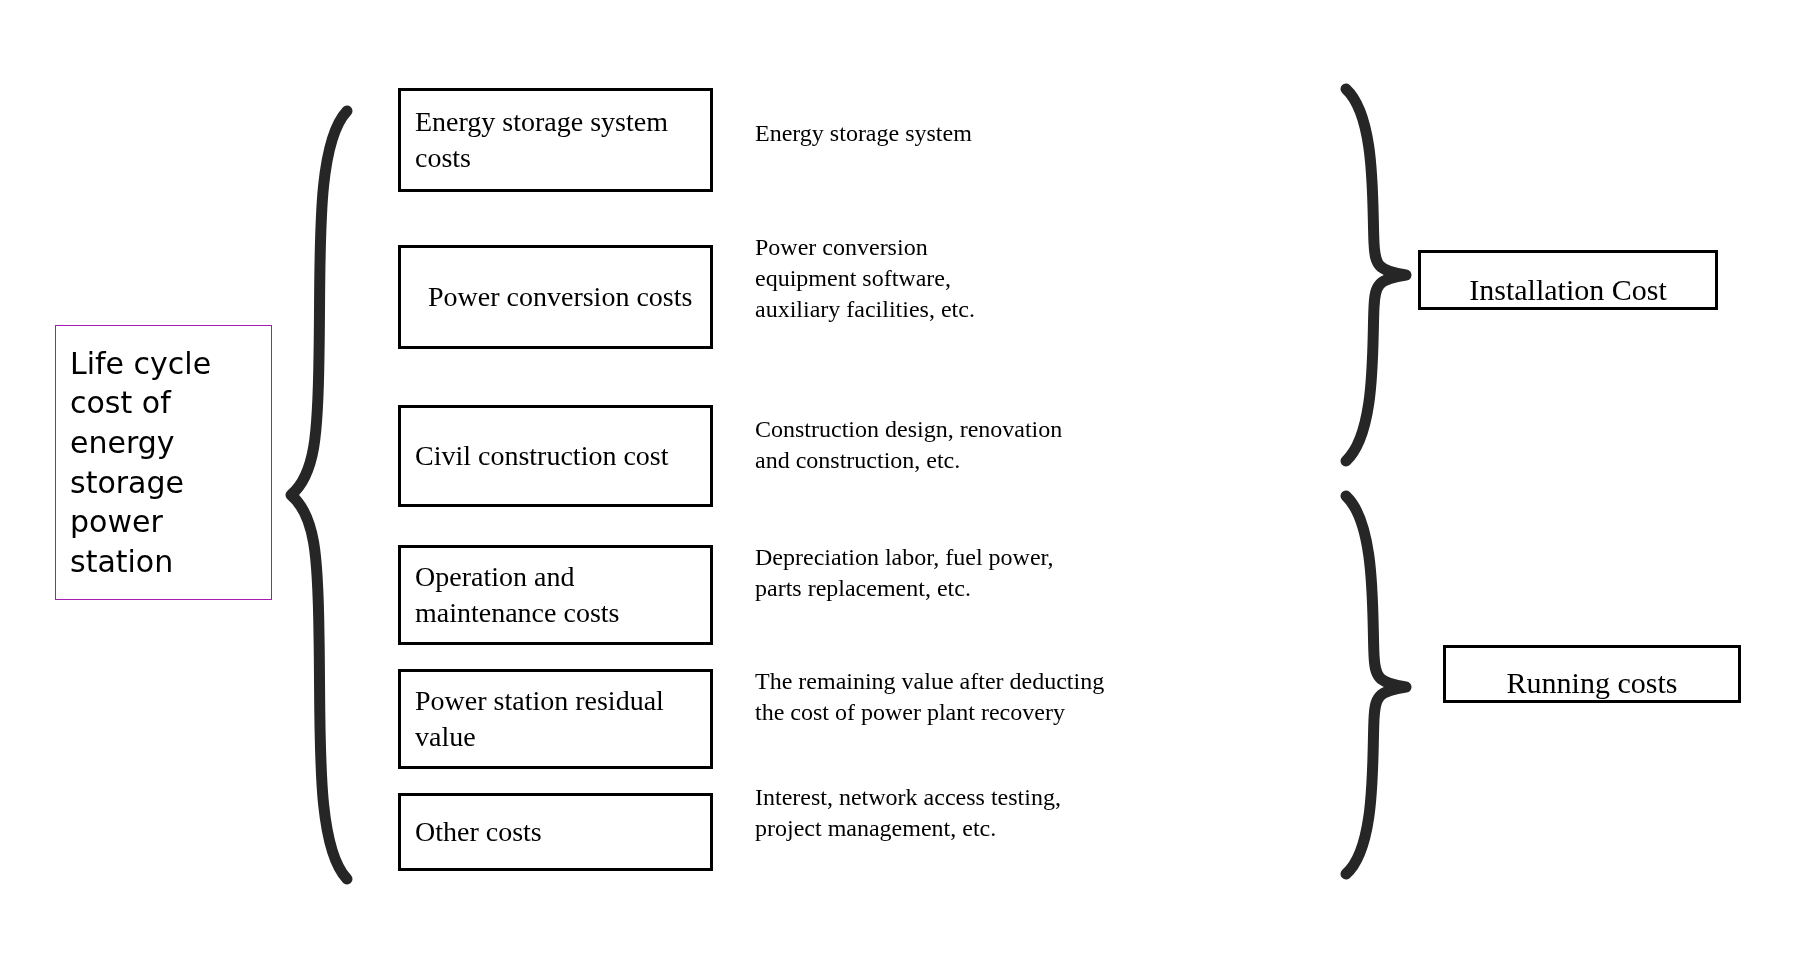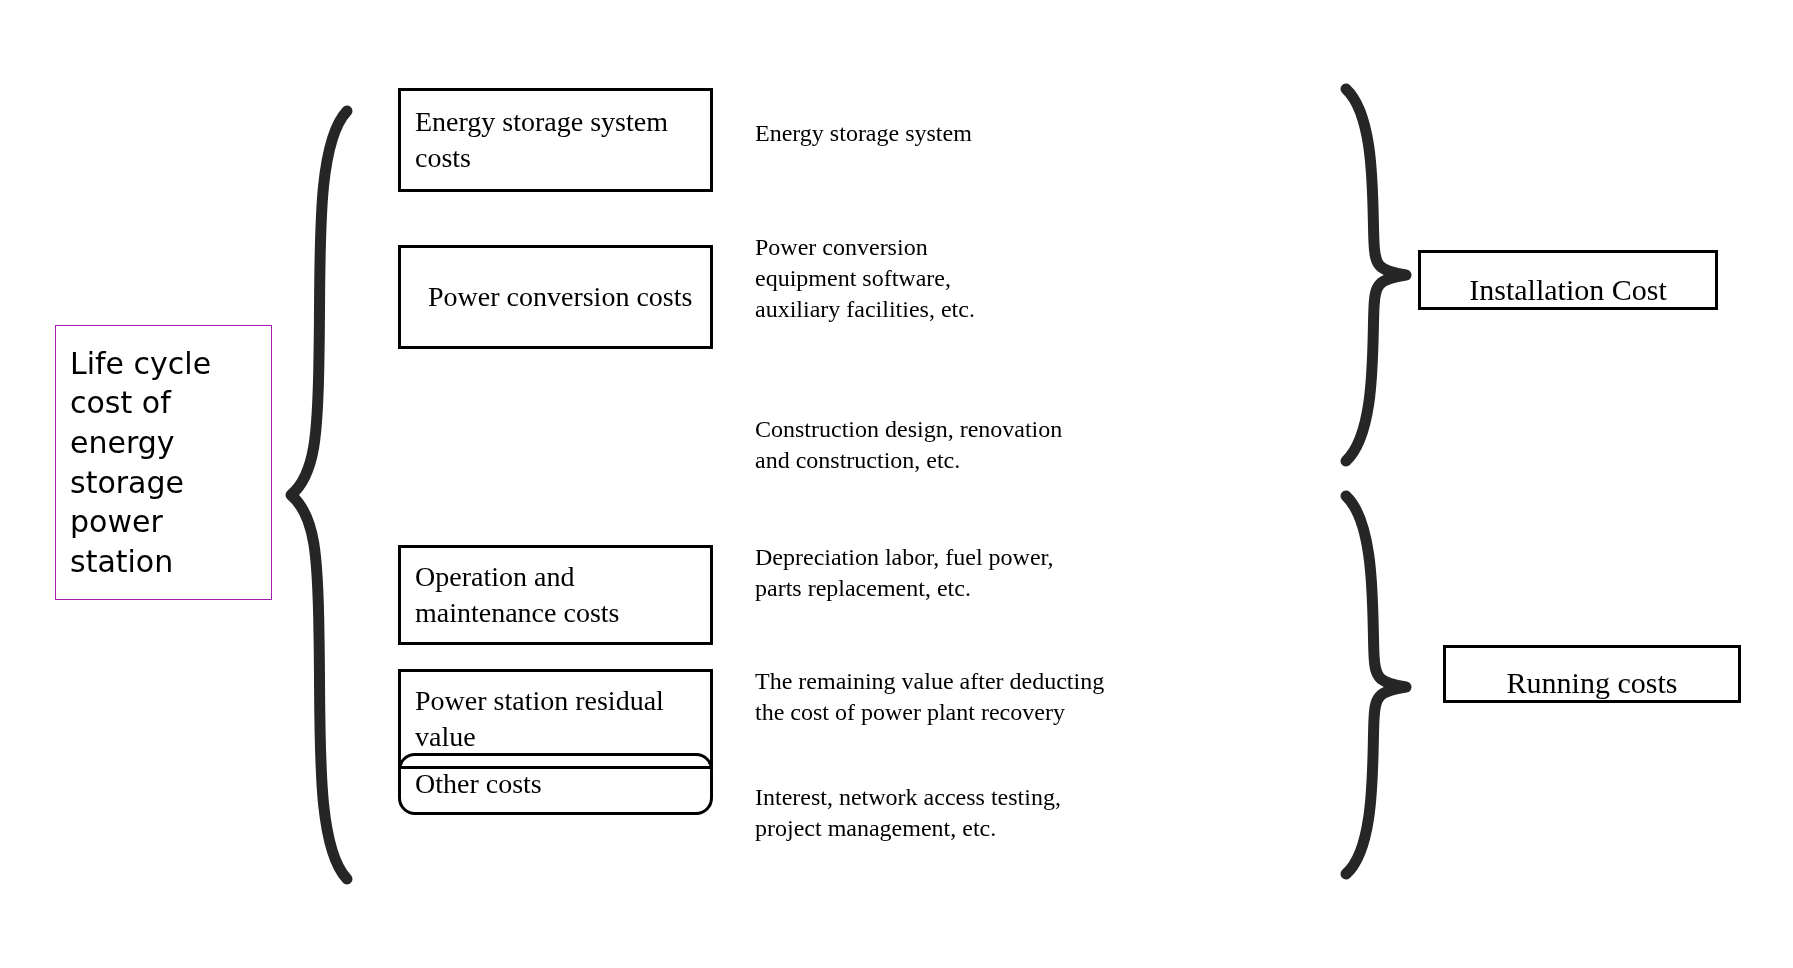--- a/index.html
+++ b/index.html
@@ -106,30 +106,33 @@
   </svg>
 
   <div class="cat-box" style="top:88px; height:104px;">
     <span>Energy storage system costs</span>
   </div>
 
   <div class="cat-box" style="top:245px; height:104px;padding-left:27px;">
     <span>Power conversion costs</span>
   </div>
 
+  <div class="cat-box" style="top:405px; height:102px;">
+    <span>Civil construction cost</span>
+  </div>
 
   <div class="cat-box" style="top:545px; height:100px;">
     <span>Operation and maintenance costs</span>
   </div>
 
   <div class="cat-box" style="top:669px; height:100px;">
     <span>Power station residual value</span>
   </div>
 
-  <div class="cat-box" style="top:753px; height:62px;border-radius:17px;">
+  <div class="cat-box" style="top:793px; height:78px;">
     <span>Other costs</span>
   </div>
 
   <div class="desc" style="top:118px;">Energy storage system</div>
 
   <div class="desc" style="top:232px;">Power conversion
 equipment software,
 auxiliary facilities, etc.</div>
 
   <div class="desc" style="top:414px;">Construction design, renovation

